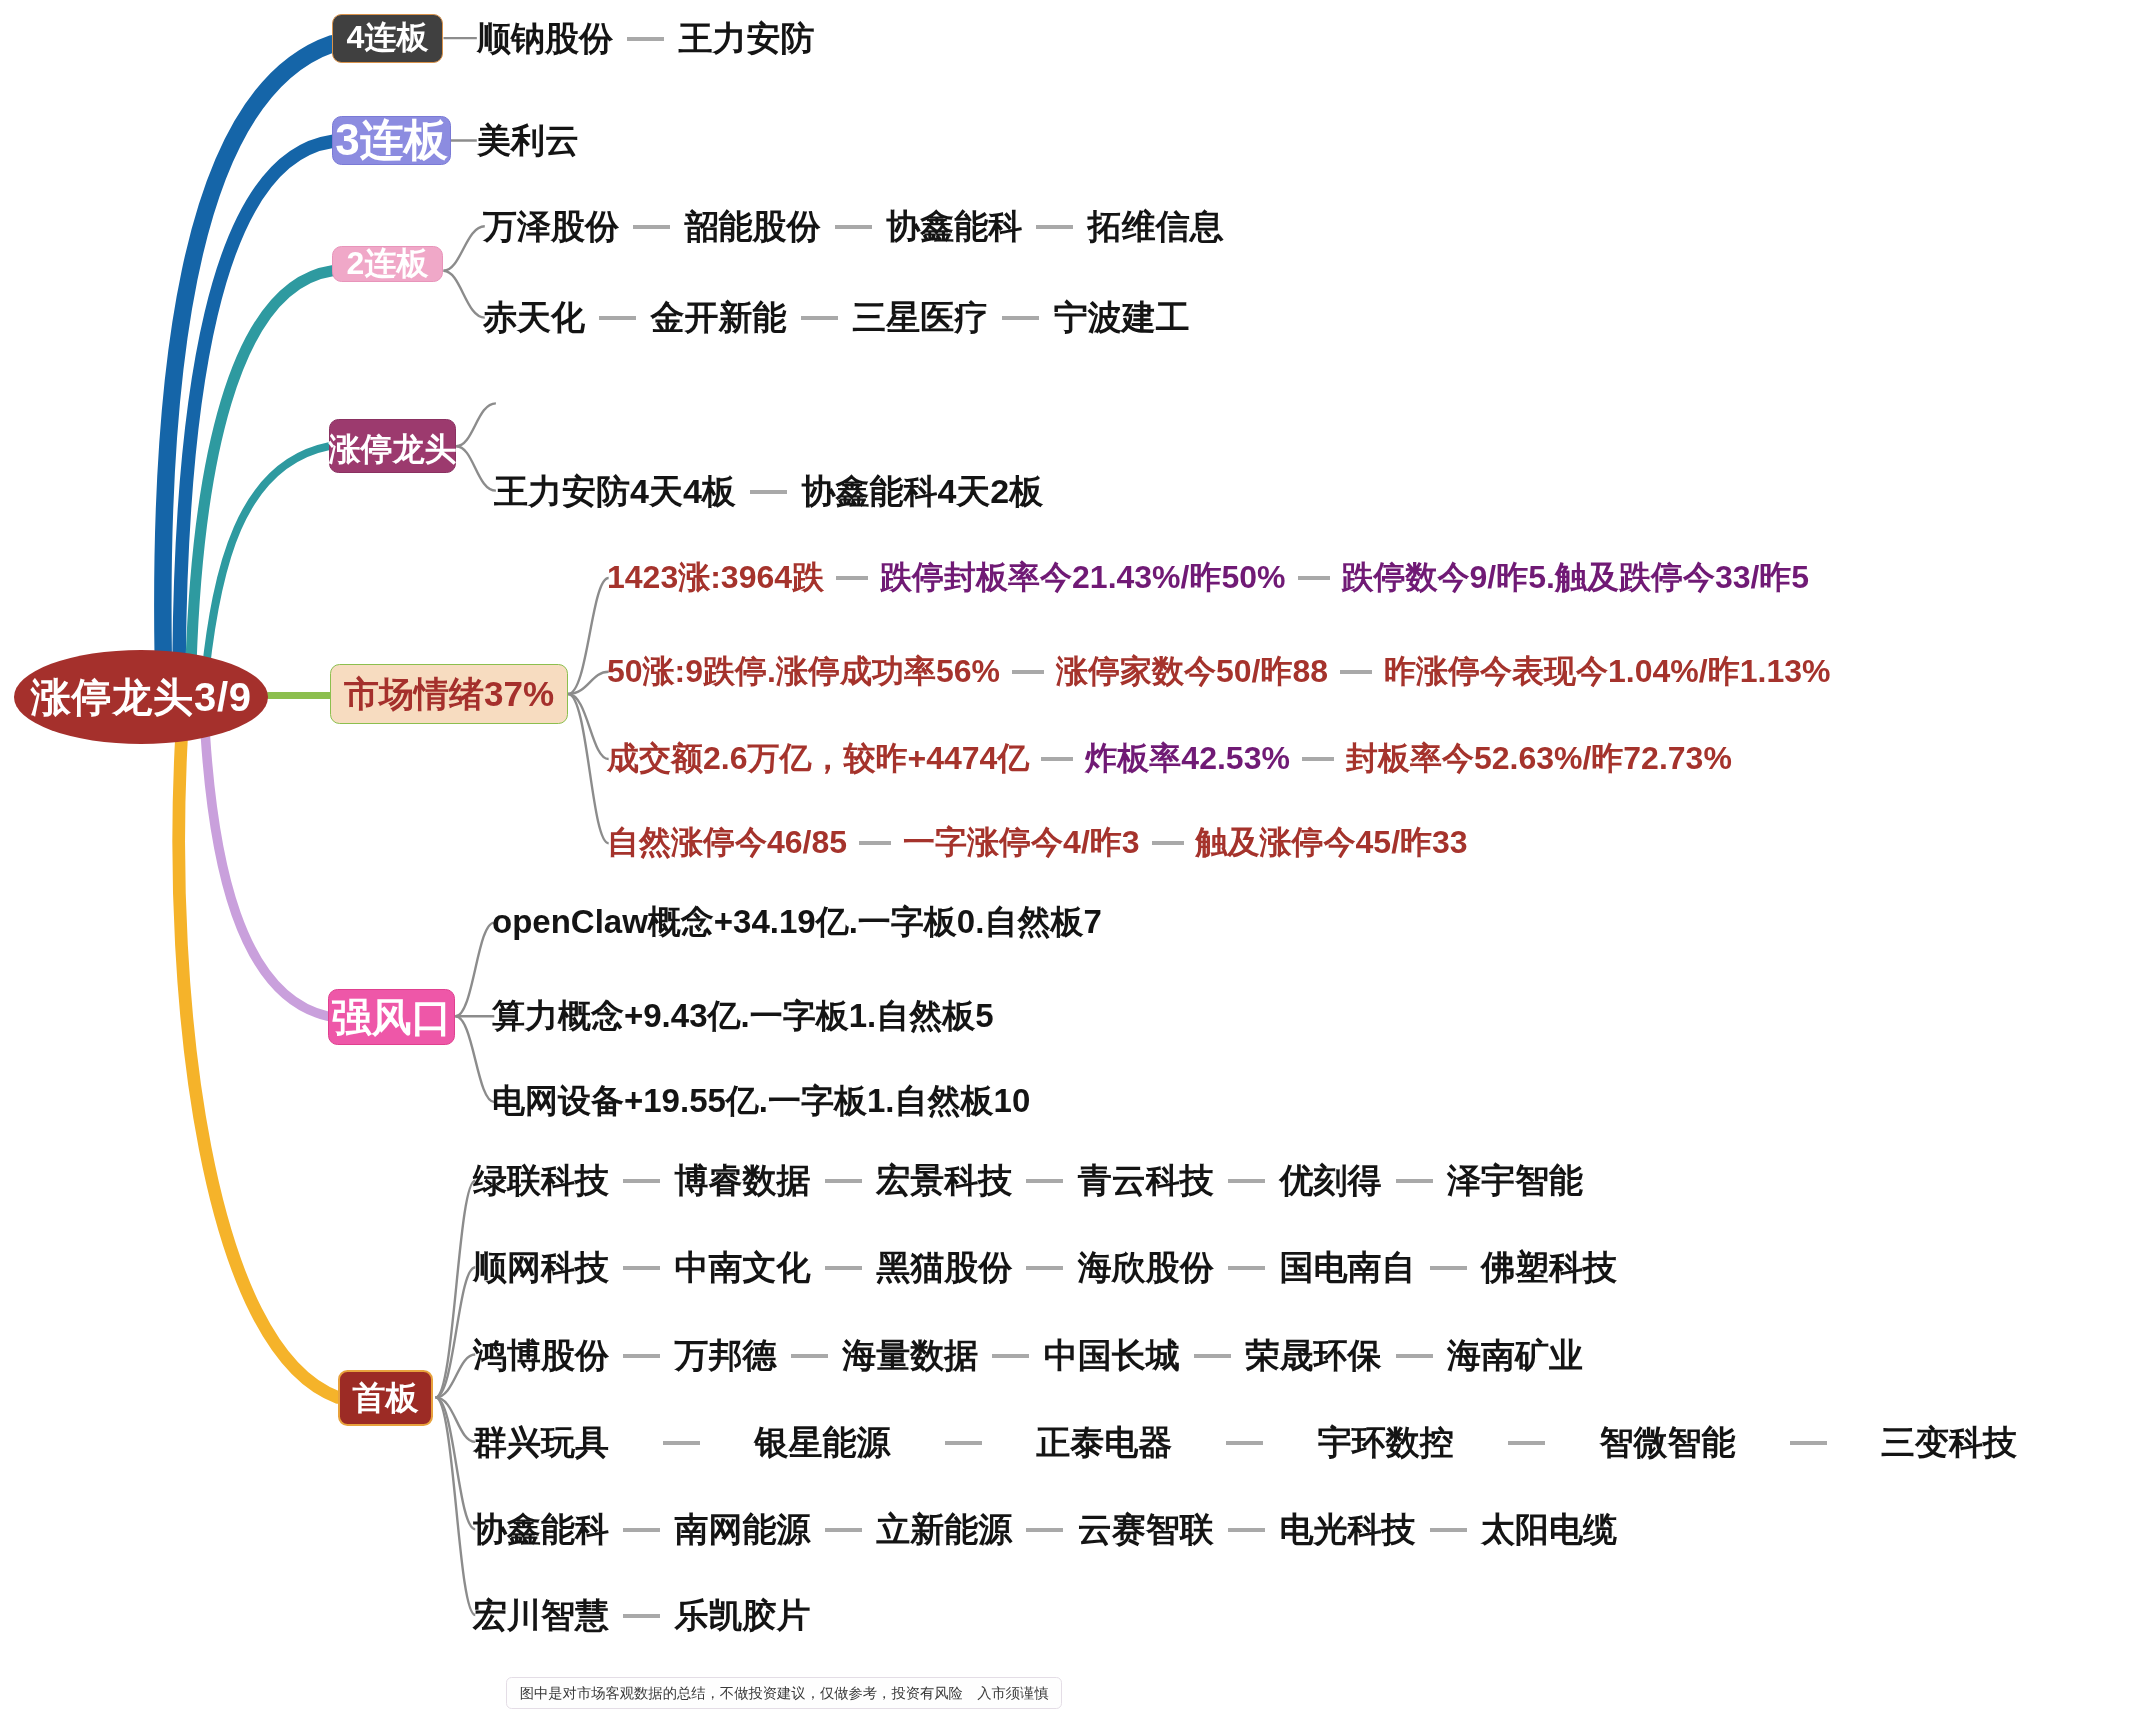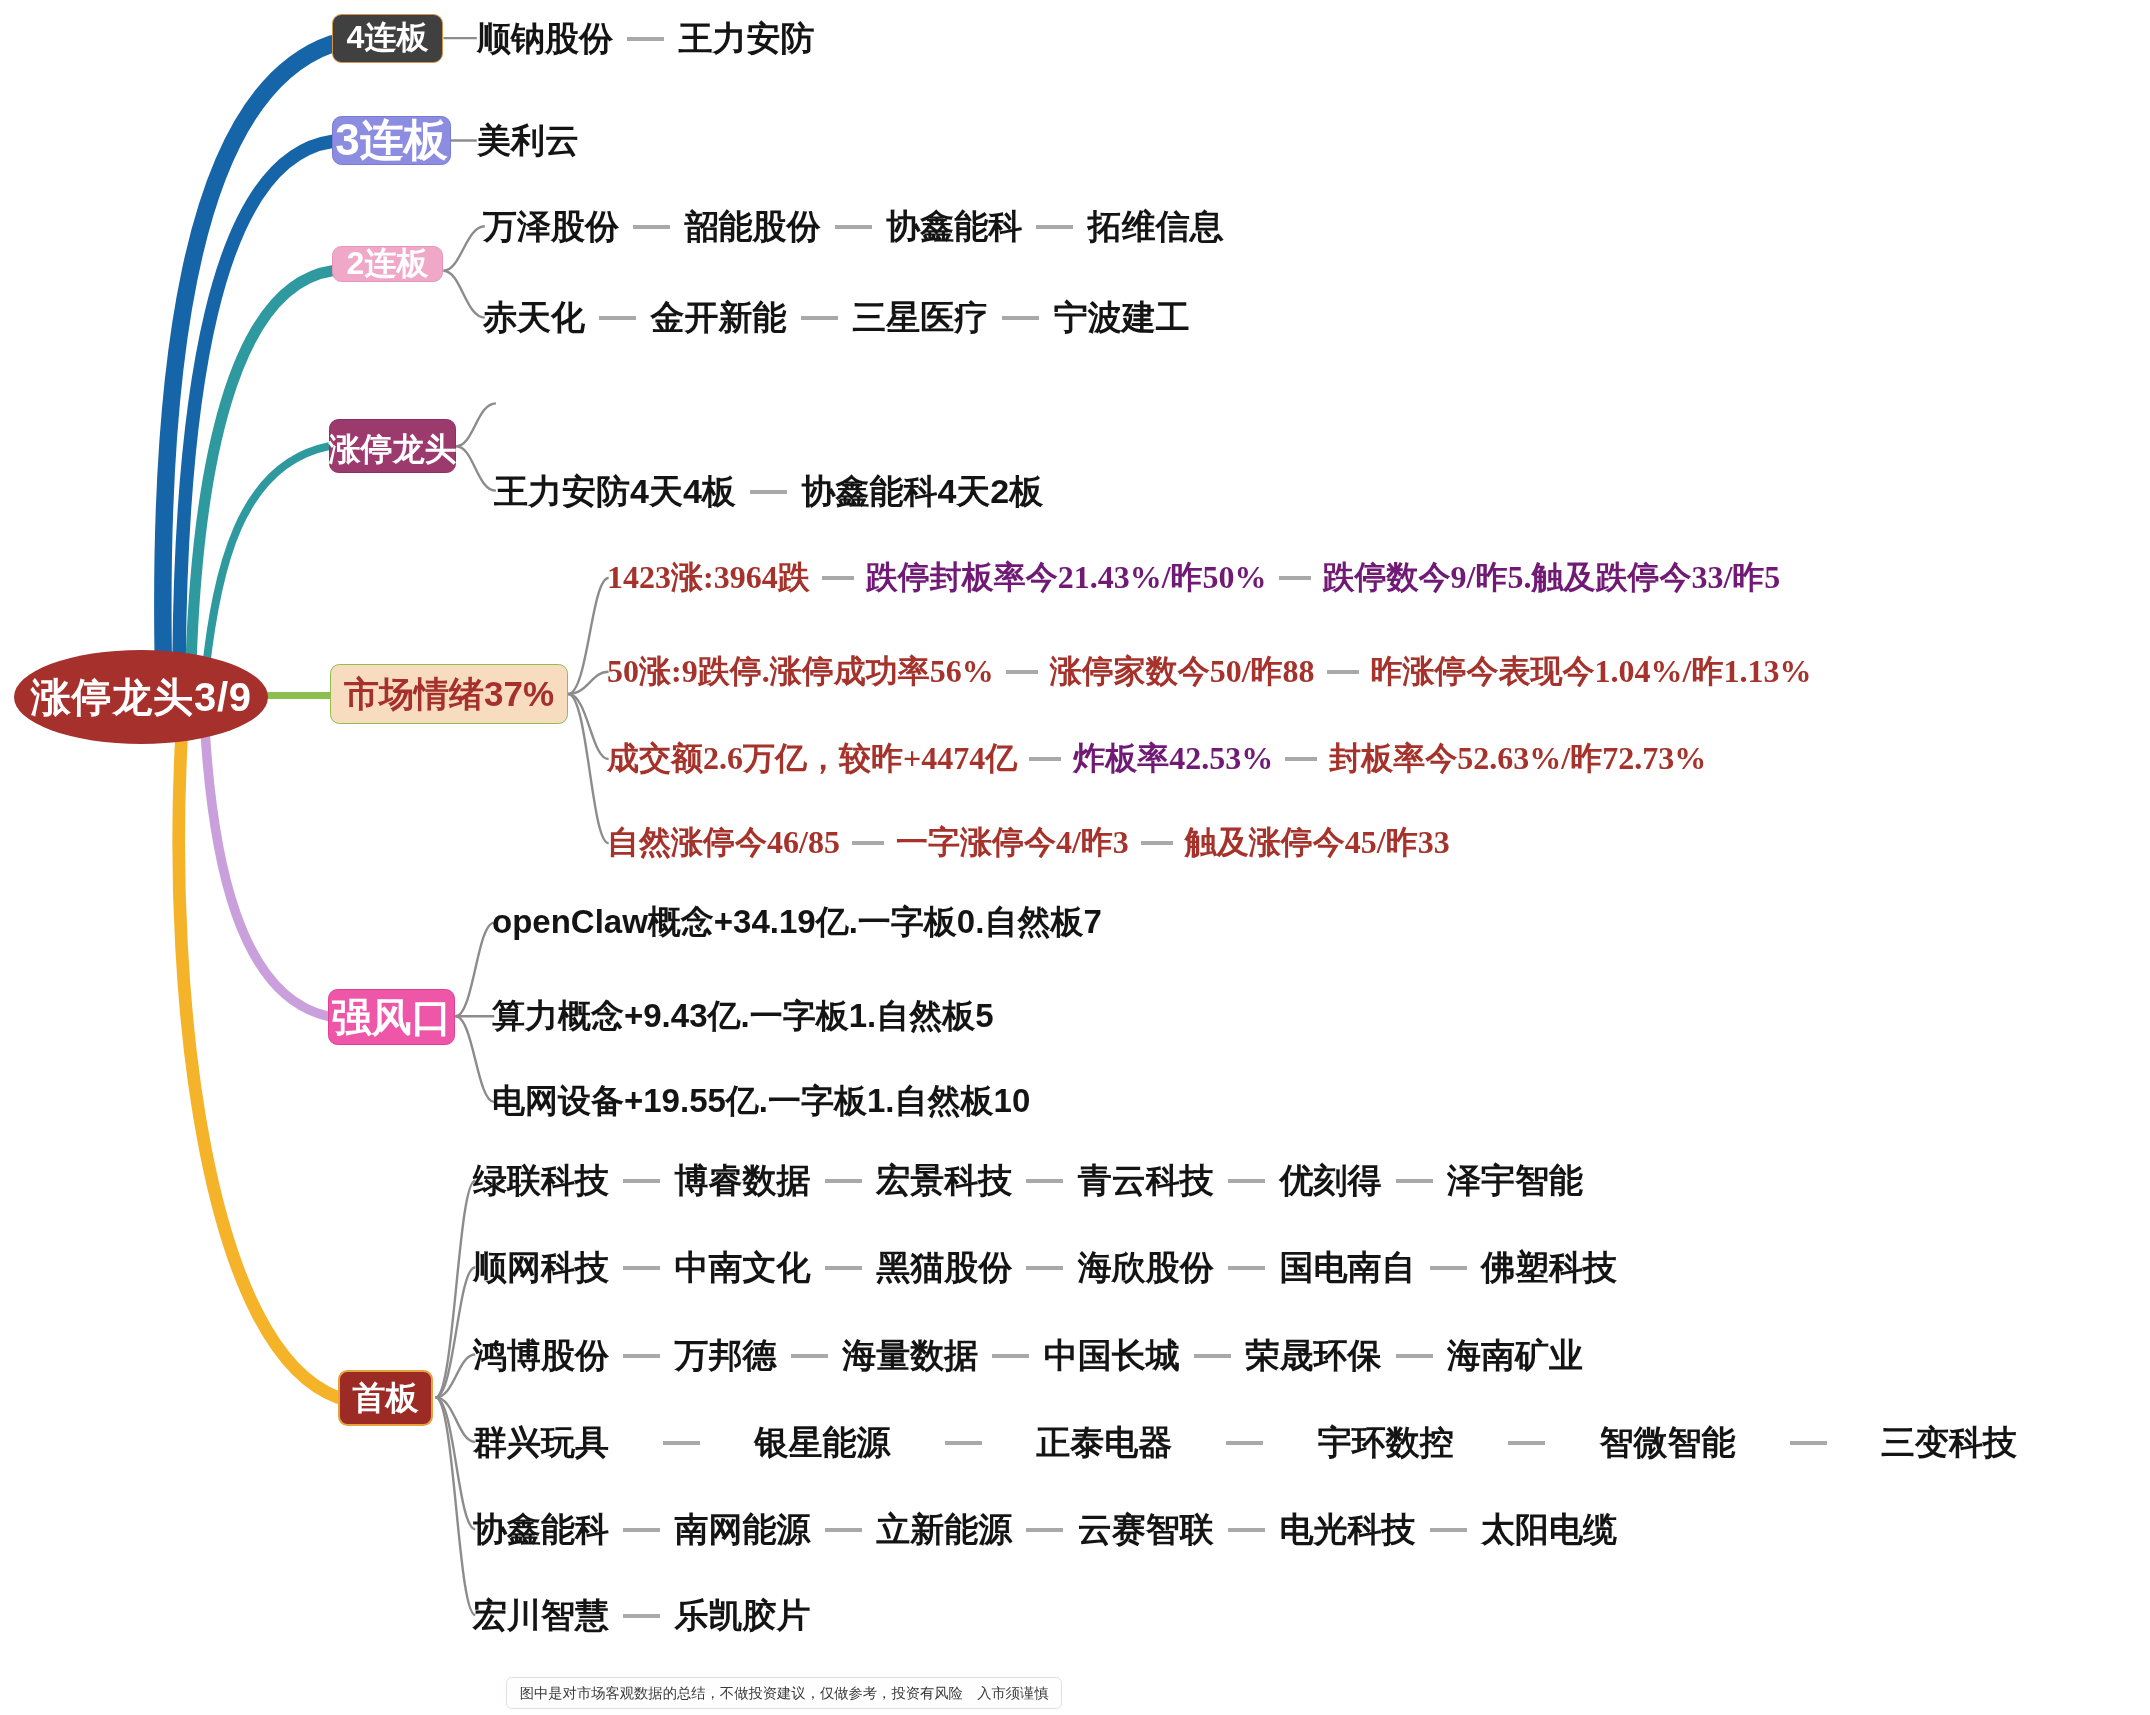--- a/index.html
+++ b/index.html
@@ -92,21 +92,21 @@
     width: 37px;
     height: 3.2px;
     background: #A9A9A9;
     margin: 0 14.3px;
     flex: none;
   }
   .dash.sm { width: 32px; margin: 0 12px; }
 
   .sz-lg  { font-size: 34px; }
   .sz-md  { font-size: 33px; }
-  .sz-sent{ font-size: 32px; font-family: Liberation Serif, serif; }
+  .sz-sent{ font-size: 32px; }
 
   .red  { color: #A5332C; }
   .blue { color: #701a75; }
   .blk  { color: #141414; }
 
   
   .disclaimer {
     position: absolute;
     left: 506px;
     top: 1677px;

